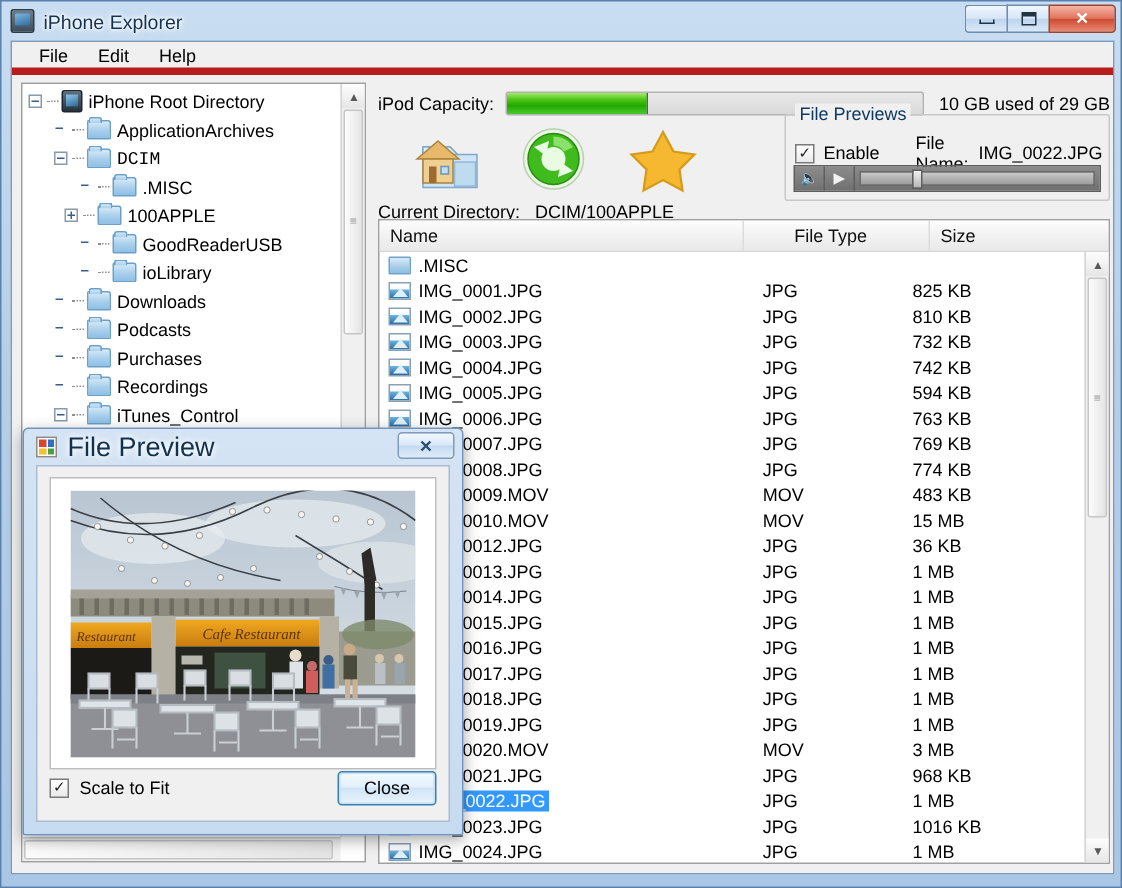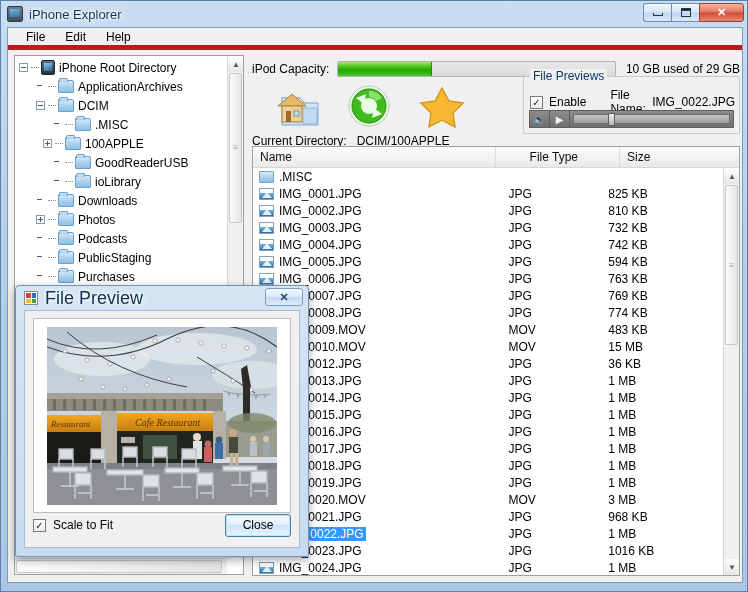--- a/index.html
+++ b/index.html
@@ -321,21 +321,21 @@
             <span class="tdash"></span>
             <span class="tphone"></span>
             <span>iPhone Root Directory</span>
           </div>
           <div class="tnode" style="padding-left: 21px;">
             <span class="texp none" style="width: 9px; margin-right: 3px;"></span>
             <span class="tdash"></span>
             <span class="tfolder"></span>
             <span>ApplicationArchives</span>
           </div>
-          <div class="tnode" style="padding-left: 21px;">
+          <div class="tnode" style="padding-left: 21px; font-family: Liberation Mono, monospace;">
             <span class="texp"></span>
             <span class="tdash"></span>
             <span class="tfolder"></span>
             <span>DCIM</span>
           </div>
           <div class="tnode" style="padding-left: 38px;">
             <span class="texp none" style="width: 9px; margin-right: 3px;"></span>
             <span class="tdash"></span>
             <span class="tfolder"></span>
             <span>.MISC</span>
@@ -358,36 +358,24 @@
             <span class="tfolder"></span>
             <span>ioLibrary</span>
           </div>
           <div class="tnode" style="padding-left: 21px;">
             <span class="texp none" style="width: 9px; margin-right: 3px;"></span>
             <span class="tdash"></span>
             <span class="tfolder"></span>
             <span>Downloads</span>
           </div>
           <div class="tnode" style="padding-left: 21px;">
-            <span class="texp plus"></span>
-            <span class="tdash"></span>
-            <span class="tfolder"></span>
-            <span>Photos</span>
-          </div>
-          <div class="tnode" style="padding-left: 21px;">
             <span class="texp none" style="width: 9px; margin-right: 3px;"></span>
             <span class="tdash"></span>
             <span class="tfolder"></span>
             <span>Podcasts</span>
-          </div>
-          <div class="tnode" style="padding-left: 21px;">
-            <span class="texp none" style="width: 9px; margin-right: 3px;"></span>
-            <span class="tdash"></span>
-            <span class="tfolder"></span>
-            <span>PublicStaging</span>
           </div>
           <div class="tnode" style="padding-left: 21px;">
             <span class="texp none" style="width: 9px; margin-right: 3px;"></span>
             <span class="tdash"></span>
             <span class="tfolder"></span>
             <span>Purchases</span>
           </div>
           <div class="tnode" style="padding-left: 21px;">
             <span class="texp none" style="width: 9px; margin-right: 3px;"></span>
             <span class="tdash"></span>

